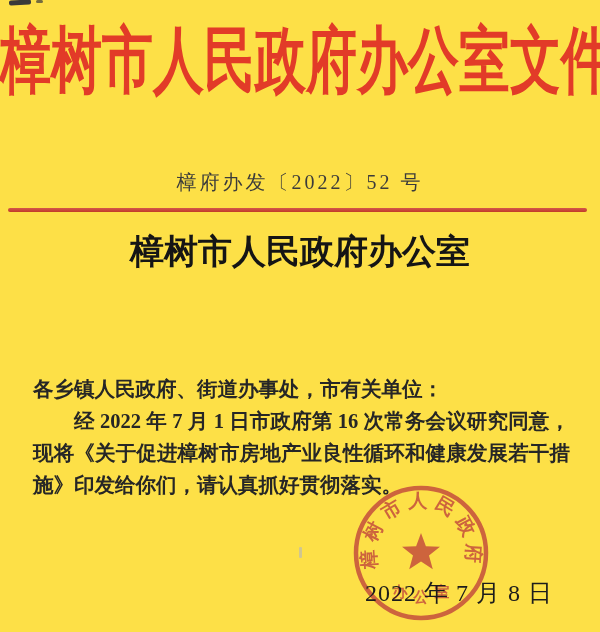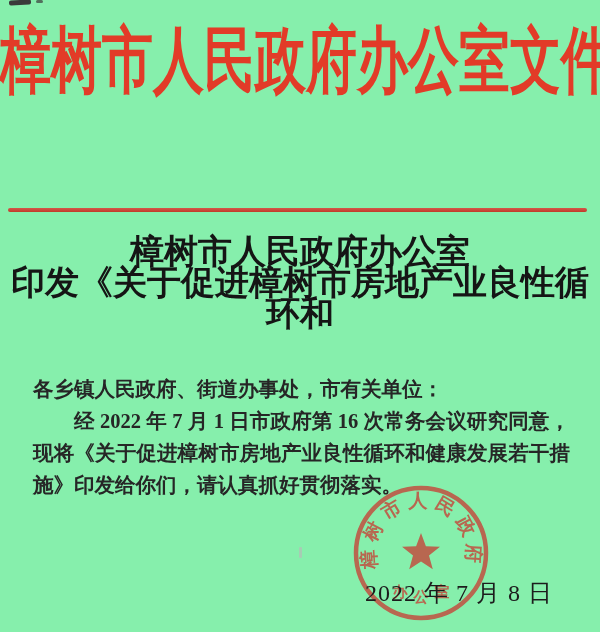--- a/index.html
+++ b/index.html
@@ -1,20 +1,20 @@
 <!DOCTYPE html>
 <html><head>
 <meta charset="utf-8">
 <style>
   html, body { margin: 0; padding: 0; background: #ffffff; }
   .page {
     position: relative;
     width: 600px;
     height: 632px;
-    background: #86efac;
+    background: #fde047;
     overflow: hidden;
     font-family: "Liberation Serif", "DejaVu Serif", serif;
   }
   .scan-mark {
     position: absolute;
     background: #3a3a3a;
     border-radius: 2px;
   }
   .scan-mark.m1 { left: 9px; top: 0; width: 22px; height: 5px; transform: rotate(-3deg); }
   .scan-mark.m2 { left: 36px; top: 0; width: 7px; height: 3px; opacity: .7; }
@@ -91,26 +91,26 @@
 <body>
 
 <div class="page">
 
   <div class="scan-mark m1"></div>
   <div class="scan-mark m2"></div>
   <div class="scan-mark m3"></div>
 
   <div class="header-title">樟树市人民政府办公室文件</div>
 
+  <div class="doc-number">樟府办发〔2022〕52 号</div>
 
   <div class="red-rule"></div>
 
   <div class="doc-title">
     <div>樟树市人民政府办公室</div>
-    <div>印发《关于促进樟树市房地产业良性循环和</div>
   </div>
 
   <div class="body-text">
     <p>各乡镇人民政府、街道办事处，市有关单位：</p>
     <p class="indent">经 2022 年 7 月 1 日市政府第 16 次常务会议研究同意，现将《关于促进樟树市房地产业良性循环和健康发展若干措施》印发给你们，请认真抓好贯彻落实。</p>
   </div>
 
   <svg class="seal-svg" viewBox="-75 -75 150 150">
     <circle cx="0" cy="0" r="65" fill="none" stroke="#c34a3c" stroke-width="4.5"></circle>
     <polygon points="0,-20 4.9,-6.8 19,-6.2 8,2.6 11.8,16.2 0,8.4 -11.8,16.2 -8,2.6 -19,-6.2 -4.9,-6.8" fill="#c34a3c"></polygon>

